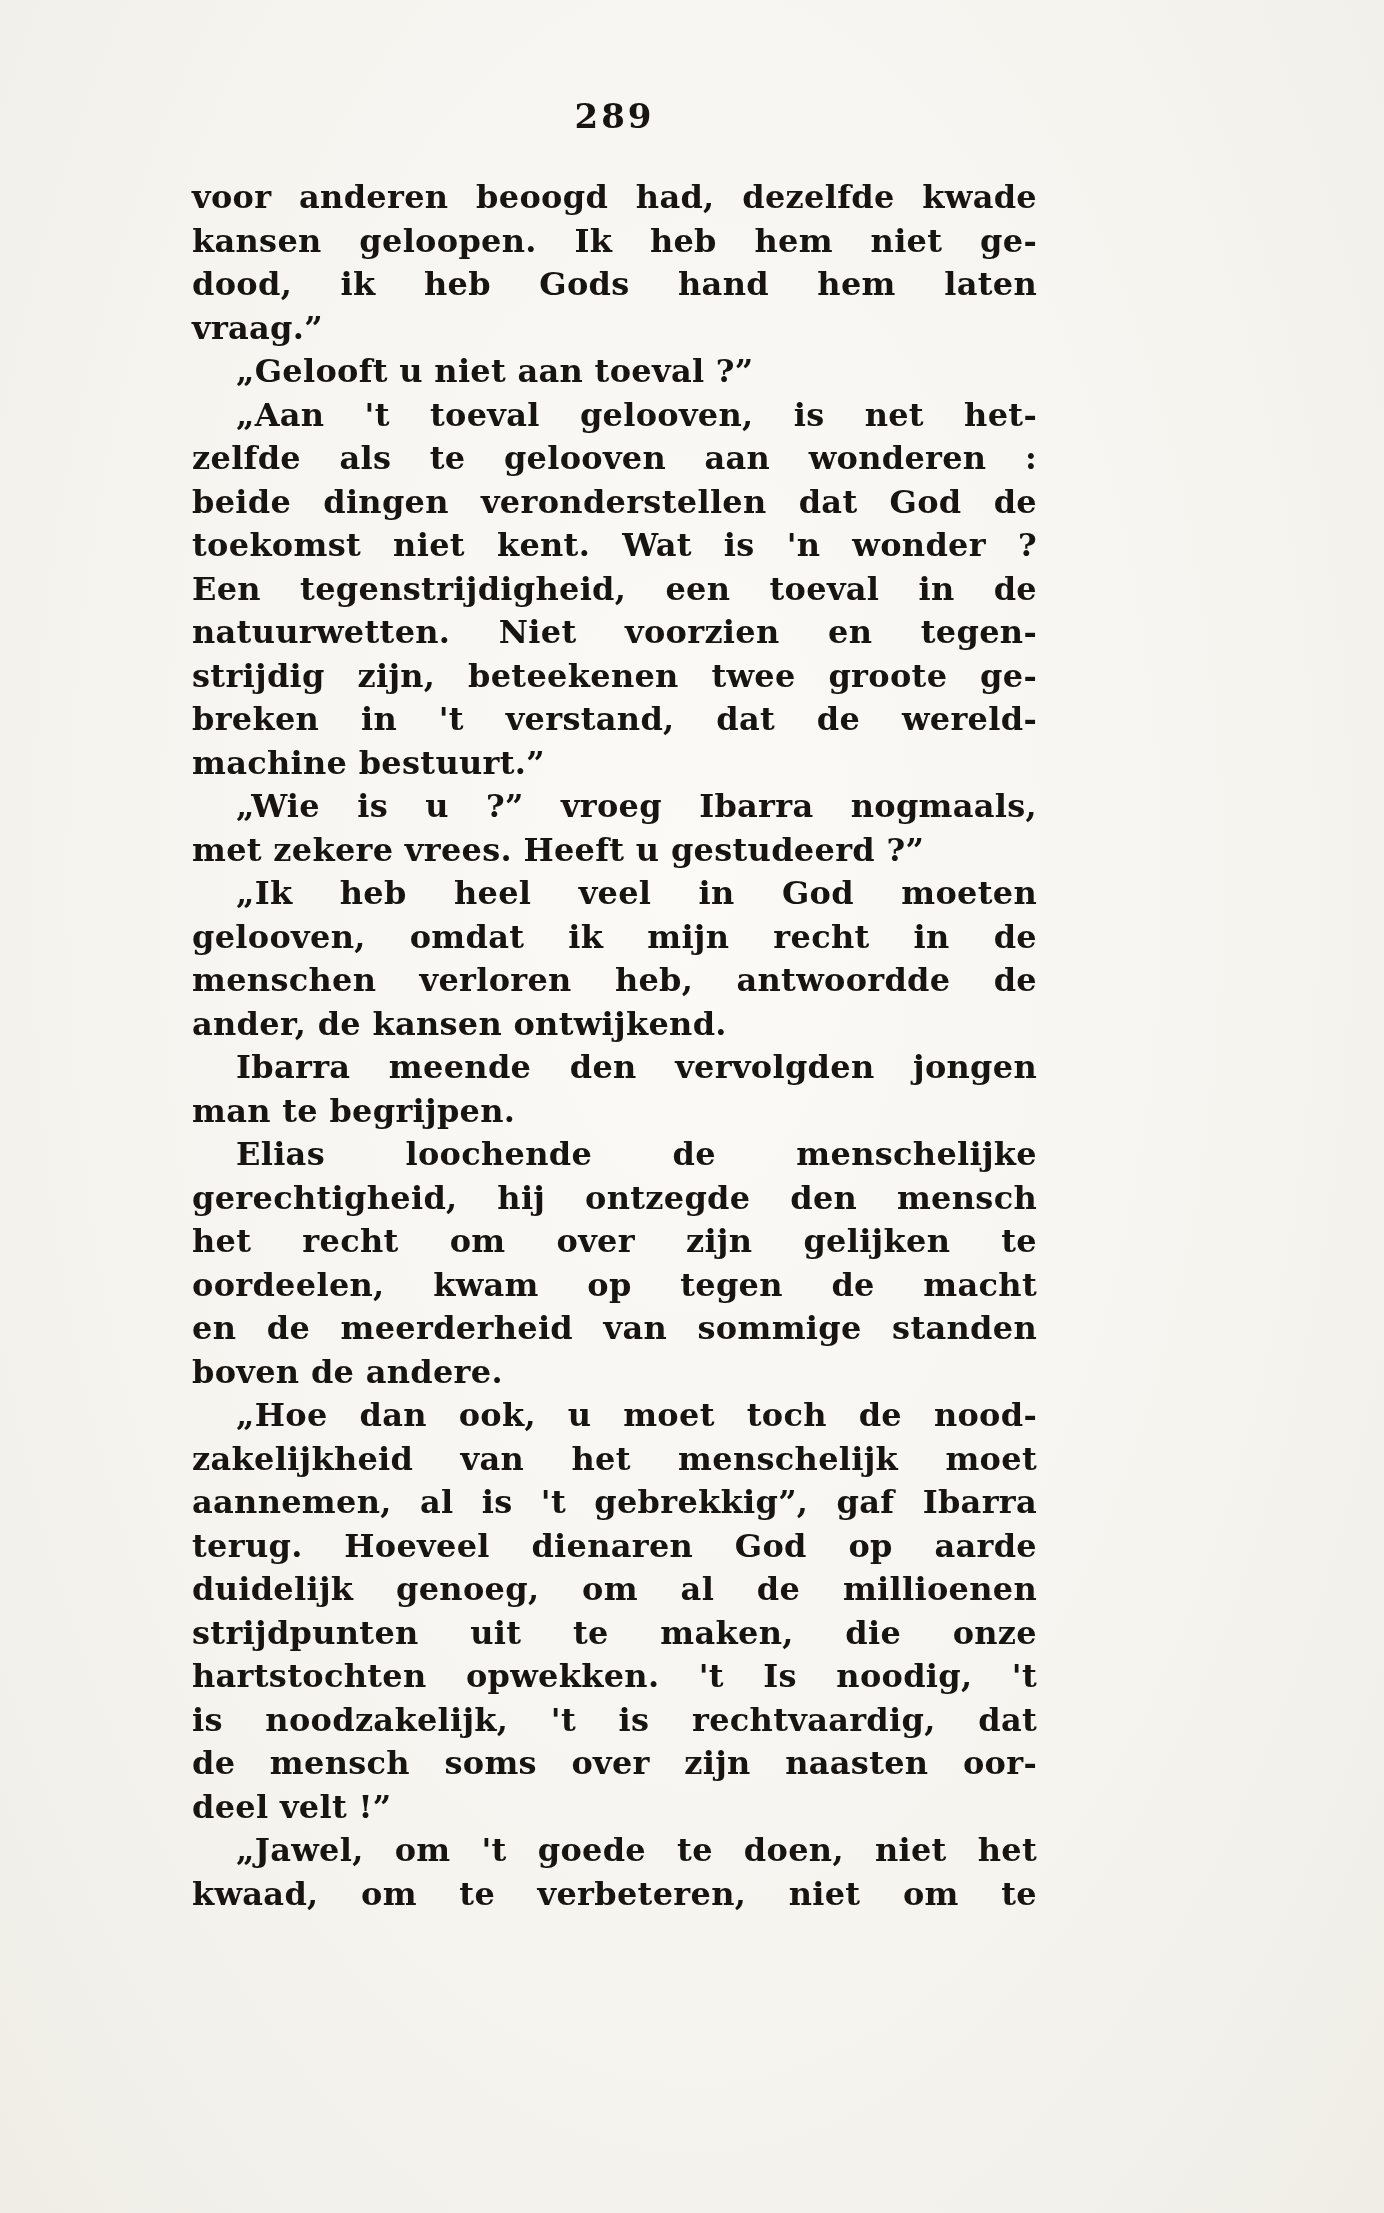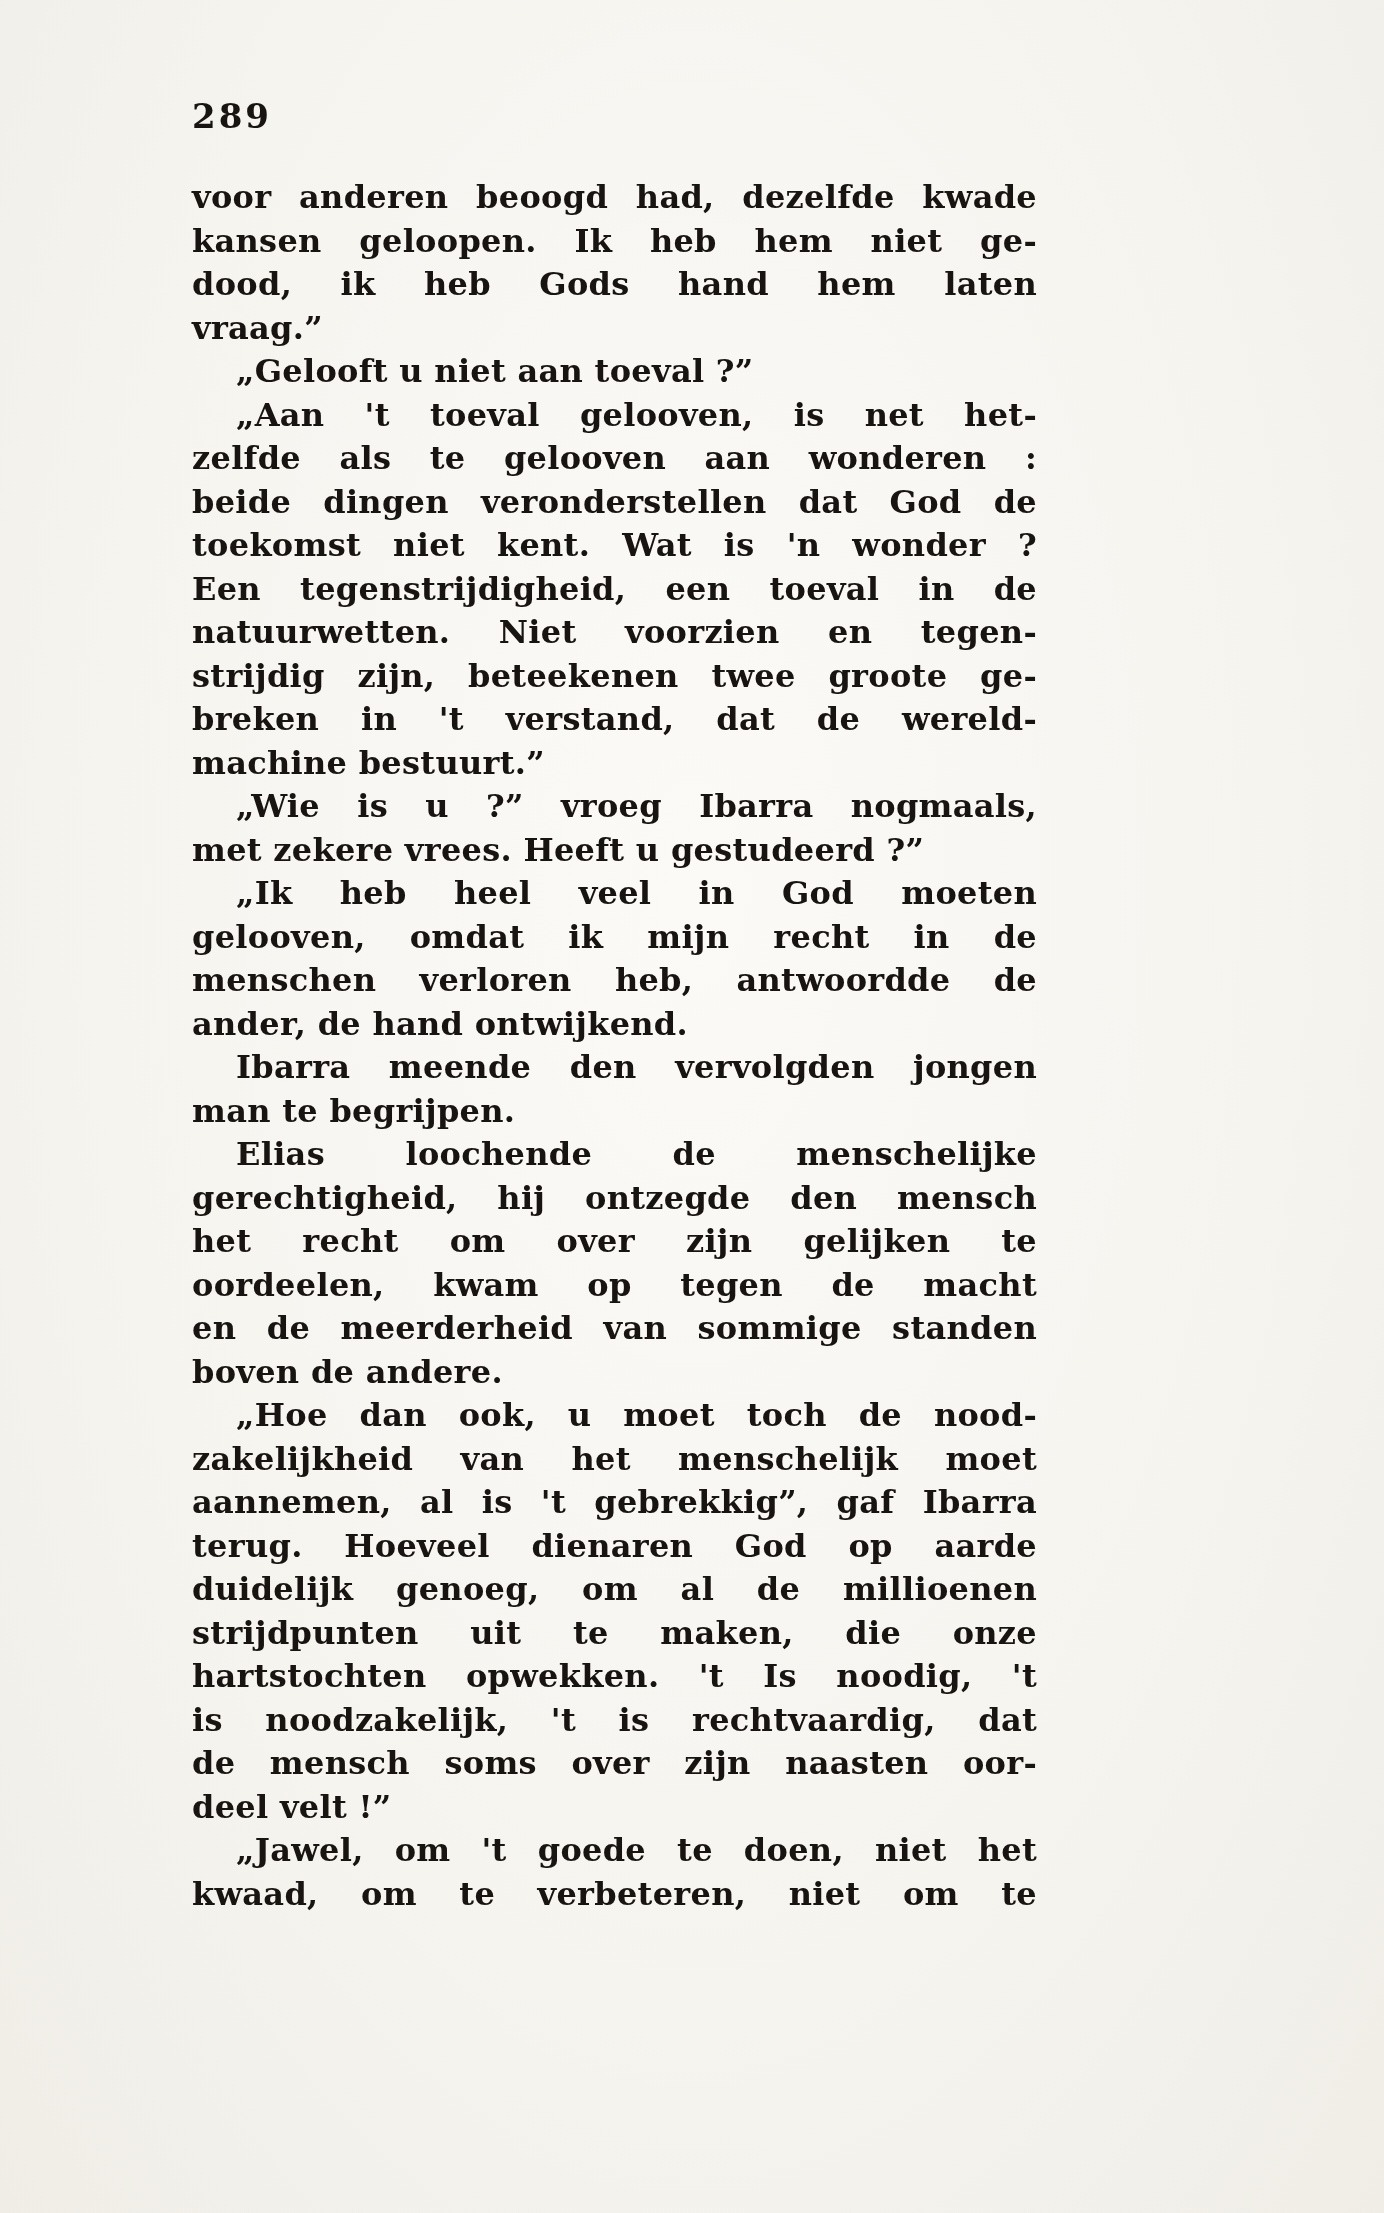--- a/index.html
+++ b/index.html
@@ -17,20 +17,21 @@
     color: #181411;
     font-family: "DejaVu Serif", "Liberation Serif", serif;
     font-weight: 700;
     overflow: hidden;
   }
   .page-number {
     position: absolute;
     top: 96px;
     left: 192px;
     width: 845px;
+    text-align: center;
     font-size: 34px;
     letter-spacing: 3px;
   }
   .text-block {
     position: absolute;
     top: 160px;
     left: 192px;
     width: 845px;
     font-size: 32px;
     line-height: 43.5px;
@@ -80,21 +81,21 @@
         <div class="line last">machine bestuurt.”</div>
       </div>
       <div class="paragraph">
         <div class="line indent">„Wie is u ?” vroeg Ibarra nogmaals,</div>
         <div class="line last">met zekere vrees. Heeft u gestudeerd ?”</div>
       </div>
       <div class="paragraph">
         <div class="line indent">„Ik heb heel veel in God moeten</div>
         <div class="line">gelooven, omdat ik mijn recht in de</div>
         <div class="line">menschen verloren heb, antwoordde de</div>
-        <div class="line last">ander, de hand ontwijkend.</div>
+        <div class="line last">ander, de kansen ontwijkend.</div>
       </div>
       <div class="paragraph">
         <div class="line indent">Ibarra meende den vervolgden jongen</div>
         <div class="line last">man te begrijpen.</div>
       </div>
       <div class="paragraph">
         <div class="line indent">Elias loochende de menschelijke</div>
         <div class="line">gerechtigheid, hij ontzegde den mensch</div>
         <div class="line">het recht om over zijn gelijken te</div>
         <div class="line">oordeelen, kwam op tegen de macht</div>

